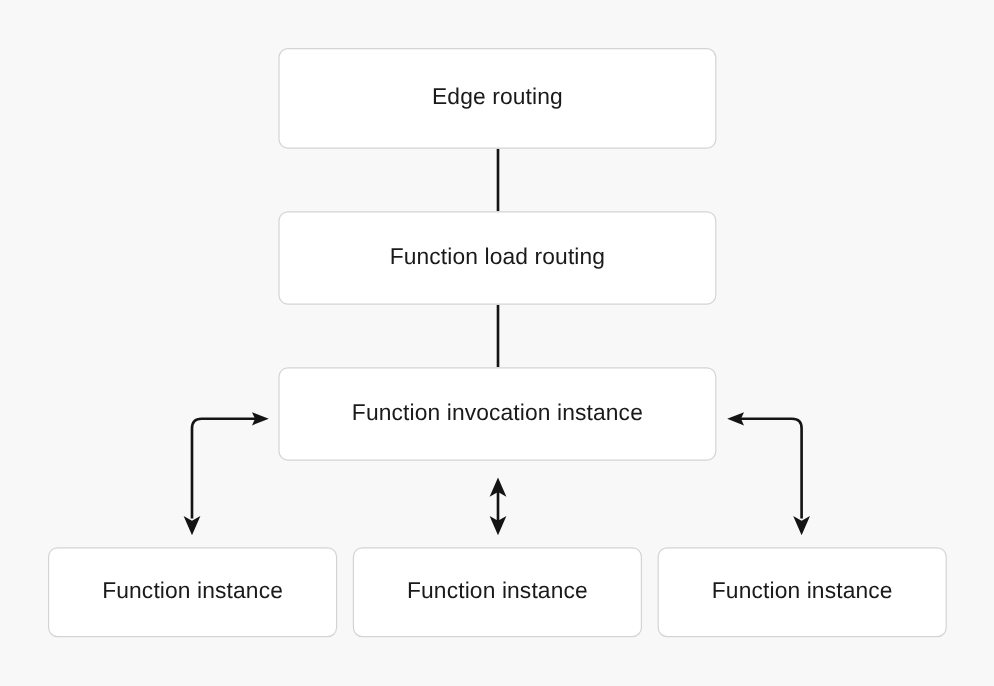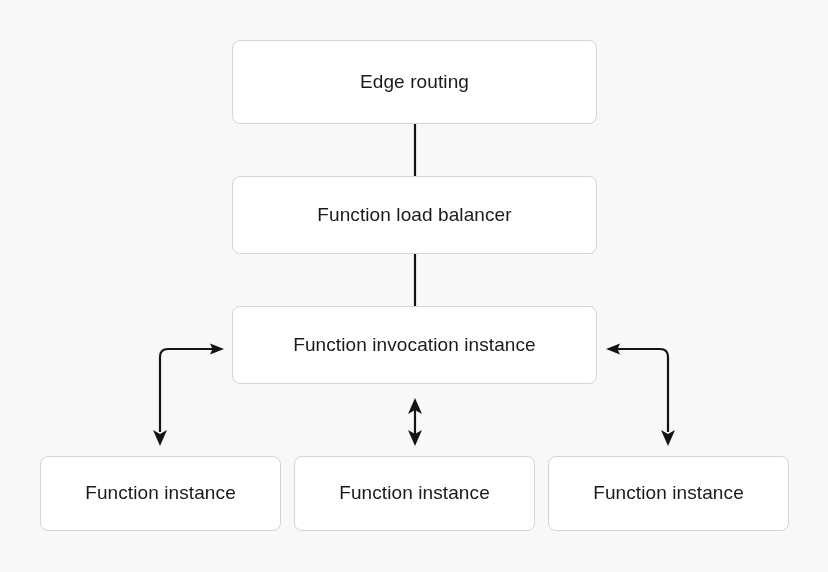--- a/index.html
+++ b/index.html
@@ -88,21 +88,21 @@
     <path d="M 614 349 L 660 349 Q 668 349 668 357 L 668 432"></path>
     <polygon points="606,349 620,343.5 617.5,349 620,354.5"></polygon>
     <polygon points="668,446 661,430 668,434 675,430"></polygon>
   </svg>
 
   <div class="node" id="edge-routing">
     <span class="node-label">Edge routing</span>
   </div>
 
   <div class="node" id="function-load-balancer">
-    <span class="node-label">Function load balancer</span>
+    <span class="node-label">Function load routing</span>
   </div>
 
   <div class="node" id="function-invocation-service">
     <span class="node-label">Function invocation instance</span>
   </div>
 
   <div class="node" id="function-instance-left">
     <span class="node-label">Function instance</span>
   </div>
 

